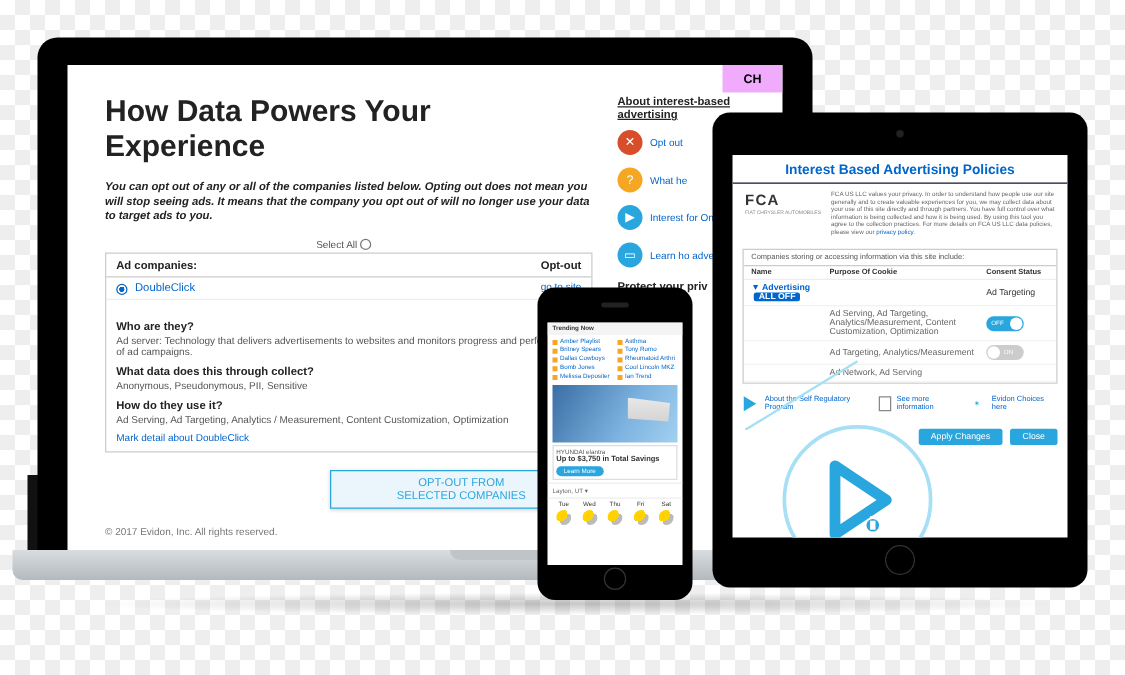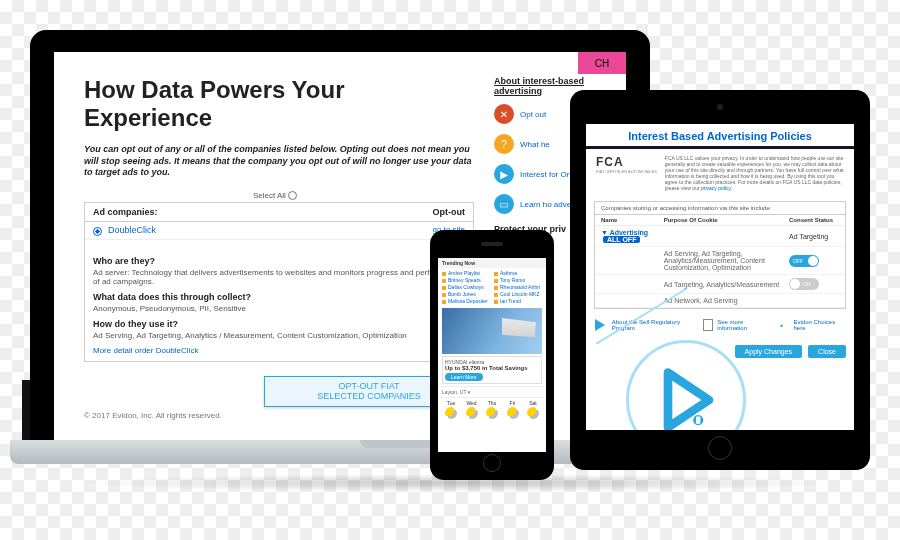--- a/index.html
+++ b/index.html
@@ -16,22 +16,22 @@
 
   
   .laptop-frame { position:absolute; left:30px; top:30px; width:620px; height:410px;
                   background:#000; border-radius:16px 16px 0 0; padding:22px 24px 0 24px; }
   .laptop-base { position:absolute; left:10px; top:440px; width:780px; height:24px;
                  background:linear-gradient(#d9dde0,#b3b9bd); border-radius:0 0 8px 8px; }
   .laptop-base:before { content:""; position:absolute; left:50%; top:0; transform:translateX(-50%);
                         width:80px; height:8px; background:#bfc4c8; border-radius:0 0 10px 10px; }
   .laptop-screen { width:100%; height:100%; background:#fff; position:relative; overflow:hidden; }
 
-  .topbar { position:absolute; right:0; top:0; width:48px; height:22px; background:#ec4899;
-            color:#000; font-weight:normal; font-size:10px; display:flex; align-items:center;
+  .topbar { position:absolute; right:0; top:0; width:48px; height:22px; background:#f0abfc;
+            color:#000; font-weight:bold; font-size:10px; display:flex; align-items:center;
             justify-content:center; }
 
   .page { padding:24px 30px 10px 30px; display:flex; gap:20px; font-size:10px; color:#222; }
   .main-col { flex:1; }
   .side-col { width:120px; }
 
   h1 { font-size:24px; font-weight:600; color:#222; margin-bottom:12px; }
   .intro { font-size:9px; font-weight:bold; line-height:1.3; margin-bottom:12px;font-style:italic; }
   .selectall-row { text-align:center; font-size:8px; color:#555; padding-right:8px; margin-bottom:2px; }
   .selectall-row .radio { display:inline-block; width:9px; height:9px; border:1px solid #777;
@@ -49,21 +49,21 @@
   .gotosite { color:#06c; font-size:8px; }
 
   .detail { padding:10px 8px 6px 8px; }
   .detail .q { font-weight:bold; font-size:9px; margin-top:6px; }
   .detail .a { font-size:8px; color:#555; margin:2px 0 4px 0; }
   .morelink { color:#06c; font-size:8px; display:block; margin-top:6px; }
 
   .optout-btn { margin-top:14px; margin-left:180px; width:210px; padding:4px 6px;
                 border:1px solid #2aa6df; color:#2aa6df; background:#eaf6fc;
                 font-size:9px; text-align:center; line-height:1.2; box-shadow:0 1px 3px rgba(0,0,0,.2); }
-  .copyright { position:absolute; left:30px; bottom:20px; font-size:8px; color:#777; }
+  .copyright { position:absolute; left:30px; bottom:10px; font-size:8px; color:#777; }
 
   .side-col h3 { font-size:9px; font-weight:bold; margin-bottom:8px;text-decoration:underline; }
   .side-item { display:flex; gap:6px; align-items:center; margin-bottom:10px; }
   .side-item .ic { width:20px; height:20px; border-radius:50%; flex:0 0 20px;
                    display:flex; align-items:center; justify-content:center; color:#fff; }
   .ic.red { background:#d84e2a; } .ic.orange { background:#f5a623;color:#fff; }
   .ic.blue { background:#2aa6df; } .ic.teal { background:#2aa6df; }
   .side-item .lbl { font-size:8px; color:#06c; }
   .protect { font-size:9px; font-weight:bold; margin-top:6px; }
 
@@ -71,21 +71,21 @@
   .tablet-frame { position:absolute; left:570px; top:90px; width:300px; height:380px;
                   background:#000; border-radius:14px; padding:34px 16px 40px 16px; }
   .tablet-frame:before { content:""; position:absolute; left:50%; top:14px; transform:translateX(-50%);
                          width:6px; height:6px; border-radius:50%; background:#222; }
   .tablet-frame:after { content:""; position:absolute; left:50%; bottom:10px; transform:translateX(-50%);
                         width:22px; height:22px; border:1px solid #333; border-radius:50%; }
   .tablet-screen { width:100%; height:306px; background:#fff; position:relative; overflow:hidden;
                    font-size:7px; color:#333; }
 
   .tab-title { text-align:center; font-weight:bold; font-size:11px; padding:6px 0 4px 0;
-               border-bottom:3px solid #0f172a; color:#06c; }
+               border-bottom:1px solid #0f172a; color:#06c; }
   .tab-brand { display:flex; gap:8px; padding:6px 10px; }
   .tab-brand .logo { font-size:12px; font-weight:bold; letter-spacing:1px; }
   .tab-brand .desc { font-size:5px; color:#666; line-height:1.2; flex:1; }
   .policy-link { color:#06c; }
 
   .tab-box { margin:4px 8px 0 8px; border:1px solid #ccc; }
   .tab-box .cap { font-size:6px; padding:3px 6px; border-bottom:1px solid #ccc; color:#555; }
   .tab-thead { display:flex; padding:2px 6px; font-size:6px; font-weight:bold;
                border-bottom:1px solid #eee; }
   .tab-thead > div:nth-child(1){flex:1} .tab-thead > div:nth-child(2){flex:2} .tab-thead > div:nth-child(3){width:50px}
@@ -190,26 +190,26 @@
             <span class="gotosite">go to site</span>
           </div>
 
           <div class="detail">
             <div class="q">Who are they?</div>
             <div class="a">Ad server: Technology that delivers advertisements to websites and monitors progress and performance of ad campaigns.</div>
             <div class="q">What data does this through collect?</div>
             <div class="a">Anonymous, Pseudonymous, PII, Sensitive</div>
             <div class="q">How do they use it?</div>
             <div class="a">Ad Serving, Ad Targeting, Analytics / Measurement, Content Customization, Optimization</div>
-            <a class="morelink">More detail order DoubleClick</a>
+            <a class="morelink">Mark detail about DoubleClick</a>
           </div>
         </div>
 
         <div class="optout-btn">
-          <div>OPT-OUT FIAT</div>
+          <div>OPT-OUT FROM</div>
           <div>SELECTED COMPANIES</div>
         </div>
       </div>
 
       <div class="side-col">
         <h3>About interest-based advertising</h3>
         <div class="side-item">
           <div class="ic red">✕</div>
           <div class="lbl">Opt out</div>
         </div>

